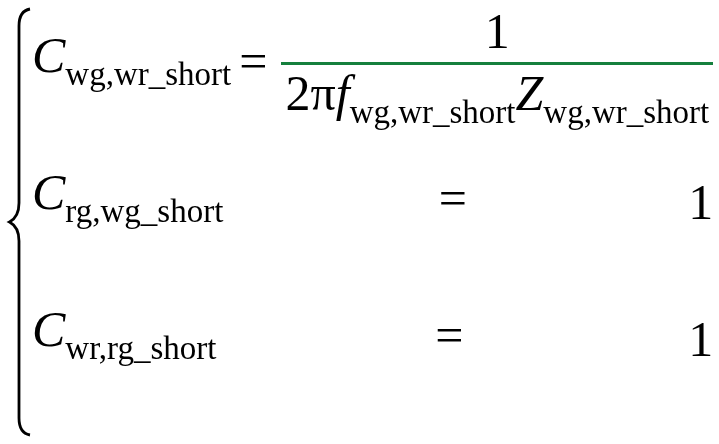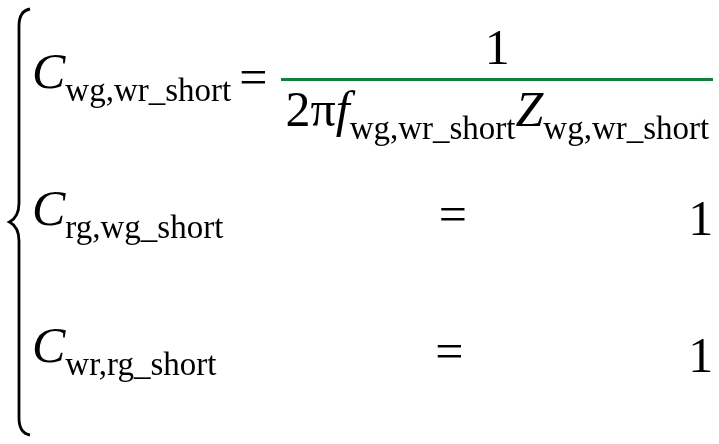--- a/index.html
+++ b/index.html
@@ -17,21 +17,21 @@
   }
   .brace {
     position: absolute;
     left: 5px;
     top: 7px;
   }
   .equations {
     position: absolute;
     left: 32px;
     top: 0;
-    padding-top: 16px;
+    padding-top: 0;
   }
   .equation {
     display: flex;
     align-items: center;
     height: 131px;
     white-space: nowrap;
   }
   .equation + .equation { margin-top: 6px; justify-content: space-between; }
   .lhs, .eq-sign {
     font-size: 50px;

